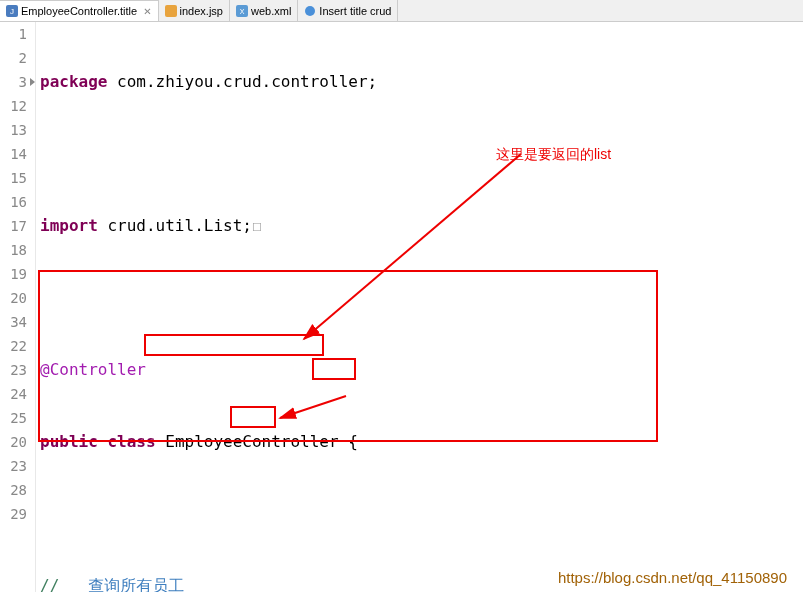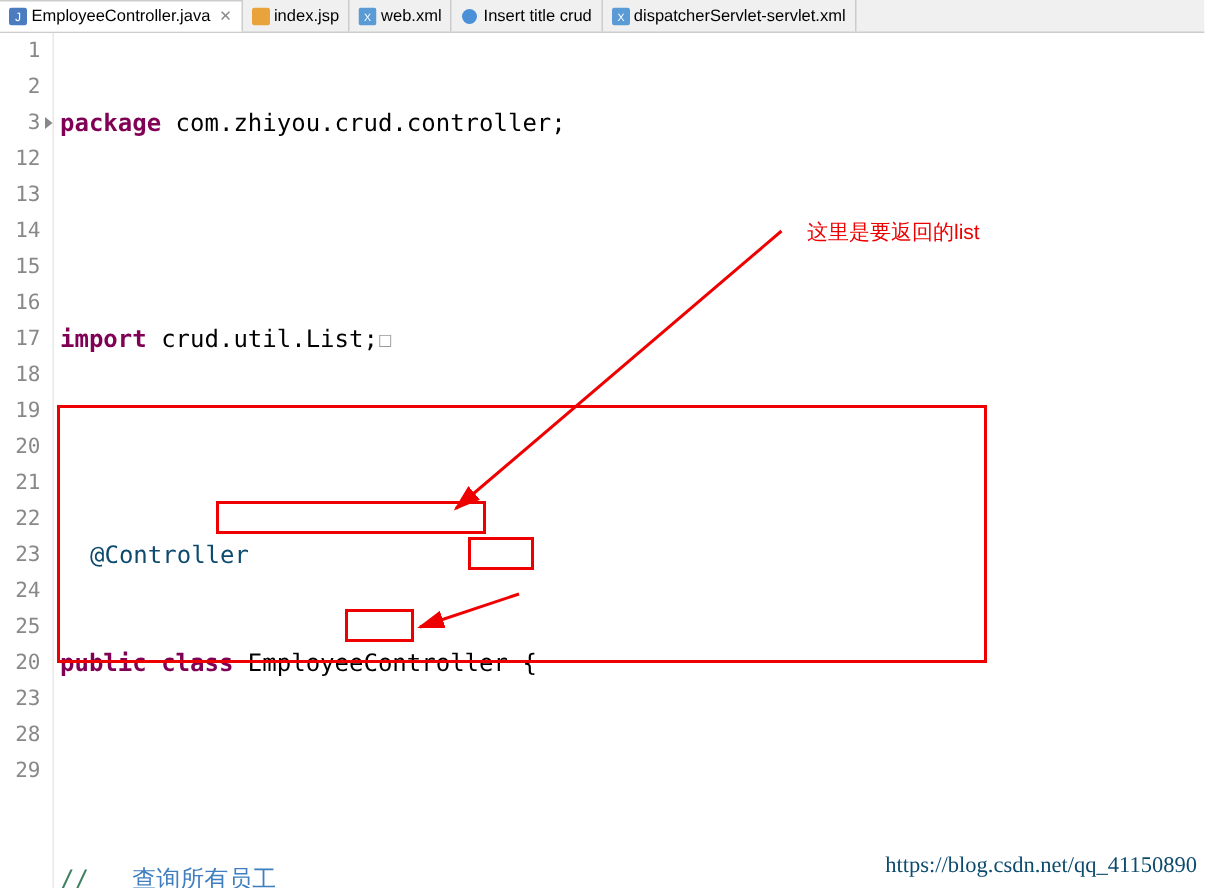--- a/index.html
+++ b/index.html
@@ -13,44 +13,44 @@
     
     .editor { display: flex; height: calc(100% - 22px); position: relative; }
     .gutter { width: 36px; background: #fff; text-align: right; padding-right: 8px; color: #888; font-size: 14px; line-height: 24px; user-select: none; border-right: 1px solid #e8e8e8; }
     .gutter .line-num { height: 24px; position: relative; }
     .gutter .folded::after { content: ''; position: absolute; right: -8px; top: 8px; width: 0; height: 0; border-left: 5px solid #888; border-top: 4px solid transparent; border-bottom: 4px solid transparent; }
     
     .code { flex: 1; padding-left: 4px; line-height: 24px; position: relative; white-space: pre; }
     .code-line { height: 24px; }
     
     .kw { color: #7f0055; font-weight: bold; }
-    .anno { color: #0c4a6e; margin-left: 20px; }
+    .anno { color: #a21caf; }
     .cmt { color: #3f7f5f; }
     .cmt-cn { color: #3f7fbf; }
     .ph { color: #999; }
     
     .red-box { position: absolute; border: 2px solid #e00; pointer-events: none; }
     .annotation-text { position: absolute; color: #e00; font-size: 14px; font-family: SimSun, sans-serif; }
     
-    .watermark { position: absolute; bottom: 6px; right: 5px; color: #0c4a6e; font-size: 15px; font-family: Liberation Serif, serif; }
+    .watermark { position: absolute; bottom: 6px; right: 16px; color: #a16207; font-size: 15px; font-family: Liberation Sans, sans-serif; }
     
     svg.arrow { position: absolute; pointer-events: none; }
   </style>
 </head>
 <body>
 
 <div class="tabs">
   <div class="tab active">
     <span class="tab-icon">
         <svg width="12" height="12">
           <rect width="12" height="12" fill="#4a7cbf" rx="2"></rect>
           <text x="6" y="9" font-size="8" fill="#fff" text-anchor="middle">J</text>
         </svg>
       </span>
-    <span>EmployeeController.java</span>
+    <span>EmployeeController.title</span>
     <span class="close-x">✕</span>
   </div>
   <div class="tab">
     <span class="tab-icon">
         <svg width="12" height="12">
           <rect width="12" height="12" fill="#e8a33d" rx="2"></rect>
         </svg>
       </span>
     <span>index.jsp</span>
   </div>
@@ -64,46 +64,37 @@
     <span>web.xml</span>
   </div>
   <div class="tab">
     <span class="tab-icon">
         <svg width="12" height="12">
           <circle cx="6" cy="6" r="5" fill="#4a90d9"></circle>
         </svg>
       </span>
     <span>Insert title crud</span>
   </div>
-  <div class="tab">
-    <span class="tab-icon">
-        <svg width="12" height="12">
-          <rect width="12" height="12" fill="#5b9bd5" rx="2"></rect>
-          <text x="6" y="9" font-size="7" fill="#fff" text-anchor="middle">X</text>
-        </svg>
-      </span>
-    <span>dispatcherServlet-servlet.xml</span>
-  </div>
 </div>
 
 <div class="editor">
   <div class="gutter">
     <div class="line-num">1</div>
     <div class="line-num">2</div>
     <div class="line-num folded">3</div>
     <div class="line-num">12</div>
     <div class="line-num">13</div>
     <div class="line-num">14</div>
     <div class="line-num">15</div>
     <div class="line-num">16</div>
     <div class="line-num">17</div>
     <div class="line-num">18</div>
     <div class="line-num">19</div>
     <div class="line-num">20</div>
-    <div class="line-num">21</div>
+    <div class="line-num">34</div>
     <div class="line-num">22</div>
     <div class="line-num">23</div>
     <div class="line-num">24</div>
     <div class="line-num">25</div>
     <div class="line-num">20</div>
     <div class="line-num">23</div>
     <div class="line-num">28</div>
     <div class="line-num">29</div>
   </div>
   <div class="code">
@@ -144,17 +135,17 @@
     </svg>
     <svg class="arrow" style="left:230px; top:370px; width:90px; height:30px;">
       <defs>
           <marker id="ah2" markerWidth="10" markerHeight="10" refX="8" refY="3" orient="auto">
             <polygon points="0 0, 9 3, 0 6" fill="#e00"></polygon>
           </marker>
         </defs>
       <line x1="80" y1="4" x2="14" y2="26" stroke="#e00" stroke-width="2" marker-end="url(#ah2)"></line>
     </svg>
     
-    <div class="annotation-text" style="left:460px; top:120px;margin-left:42px;">这里是要返回的list</div>
+    <div class="annotation-text" style="left:460px; top:120px;">这里是要返回的list</div>
   </div>
 </div>
 
 <div class="watermark">https://blog.csdn.net/qq_41150890</div>
 
 </body></html>

